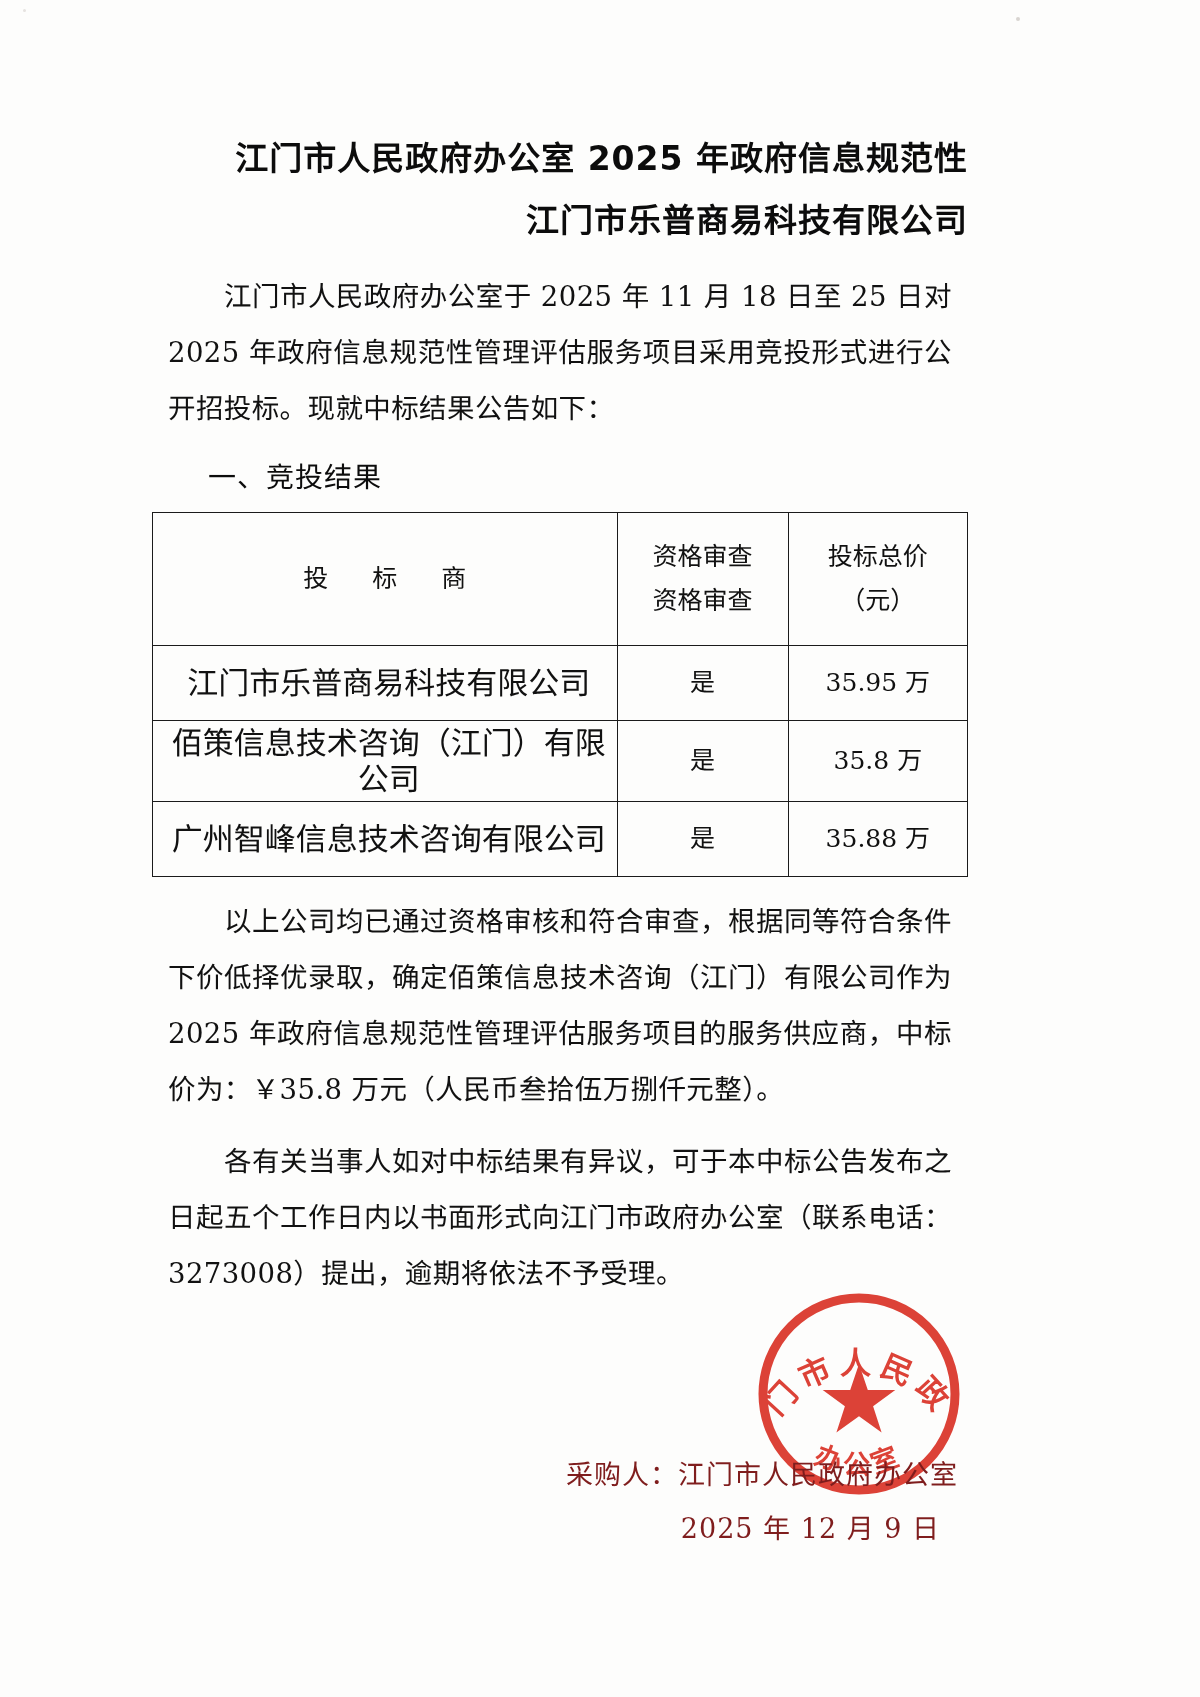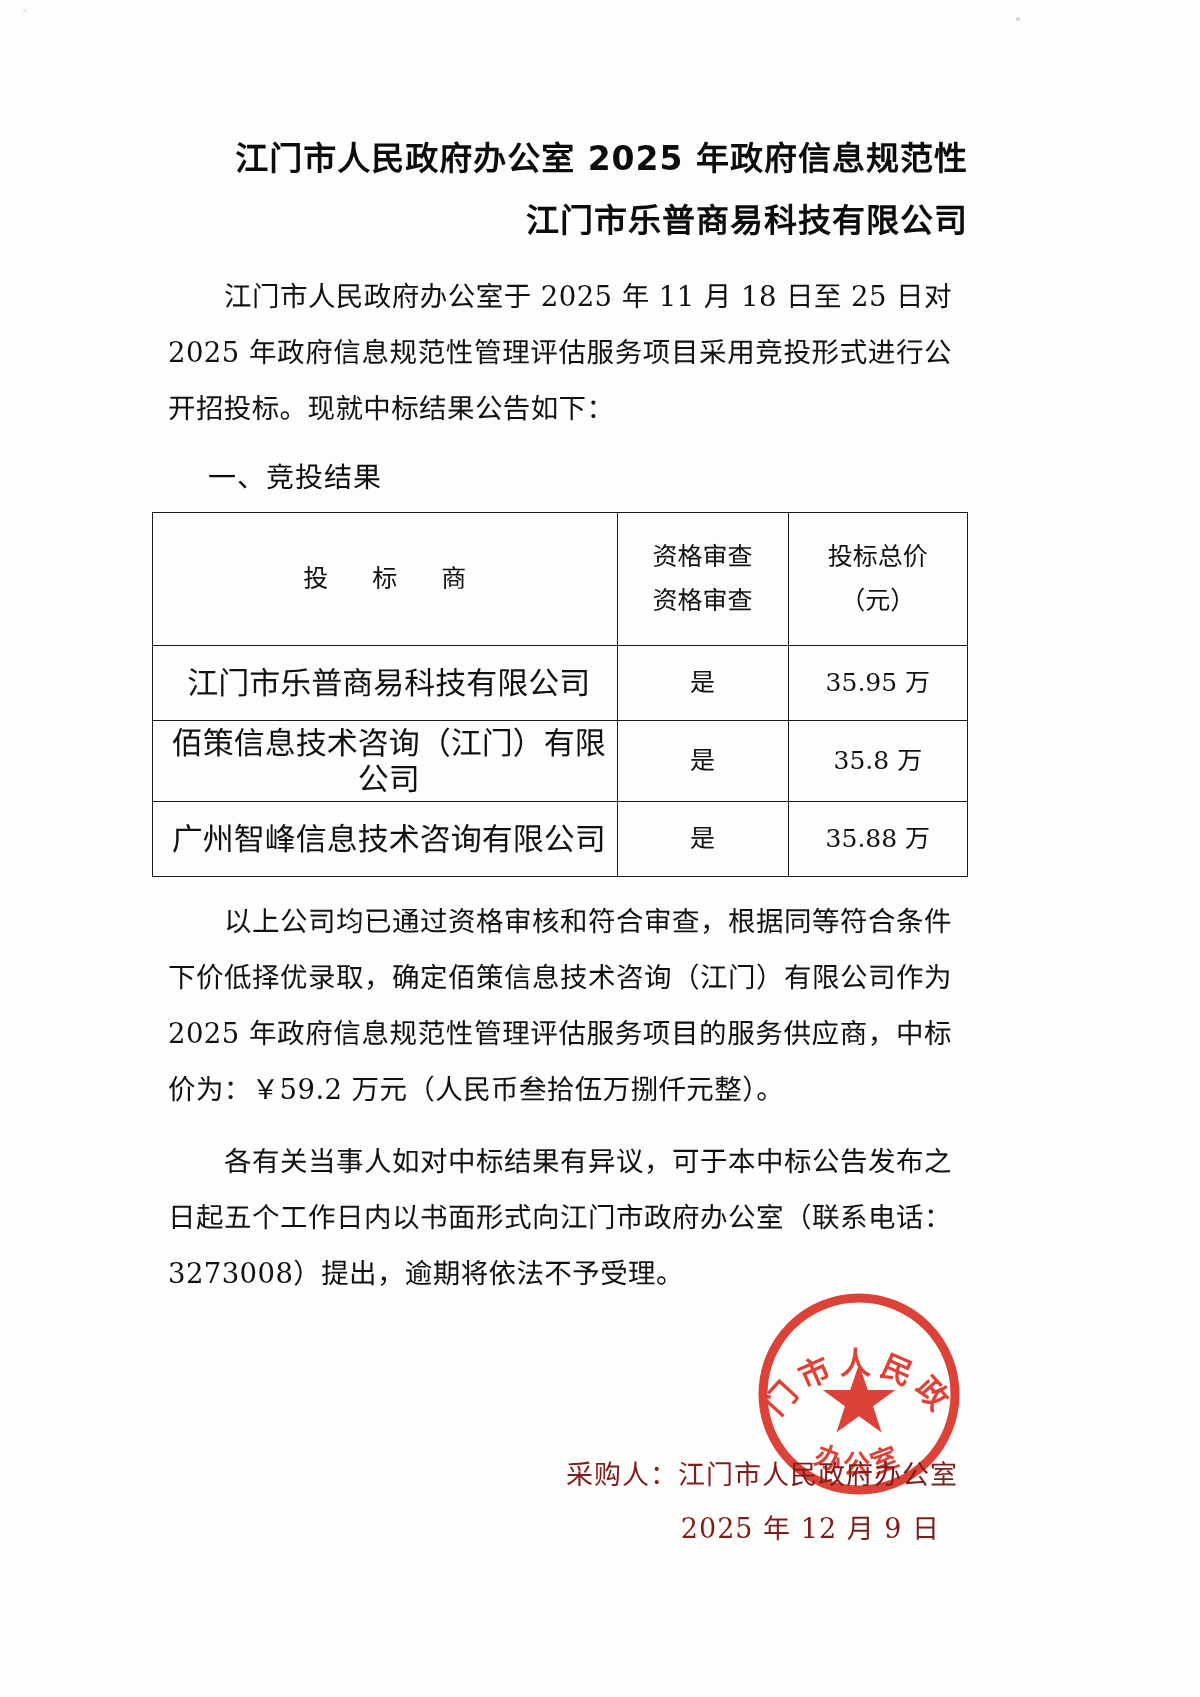--- a/index.html
+++ b/index.html
@@ -198,21 +198,21 @@
           <td class="cell-mid">35.8 万</td>
         </tr>
         <tr>
           <td class="cell-name">广州智峰信息技术咨询有限公司</td>
           <td class="cell-mid">是</td>
           <td class="cell-mid">35.88 万</td>
         </tr>
       </tbody>
     </table>
 
-    <p class="body-par par-gap-top">以上公司均已通过资格审核和符合审查，根据同等符合条件下价低择优录取，确定佰策信息技术咨询（江门）有限公司作为 2025 年政府信息规范性管理评估服务项目的服务供应商，中标价为：￥59.2 万元（人民币叁拾伍万捌仟元整）。</p>
+    <p class="body-par par-gap-top">以上公司均已通过资格审核和符合审查，根据同等符合条件下价低择优录取，确定佰策信息技术咨询（江门）有限公司作为 2025 年政府信息规范性管理评估服务项目的服务供应商，中标价为：￥35.8 万元（人民币叁拾伍万捌仟元整）。</p>
 
 
     <p class="body-par">各有关当事人如对中标结果有异议，可于本中标公告发布之日起五个工作日内以书面形式向江门市政府办公室（联系电话：3273008）提出，逾期将依法不予受理。</p>
 
   </div>
 
   <div class="seal">
     <svg viewBox="0 0 252 252" aria-hidden="true">
       <defs>
         <path id="sealArc" d="M 126,126 m 0,-92 a 92,92 0 1,1 -0.1,0" fill="none"></path>

